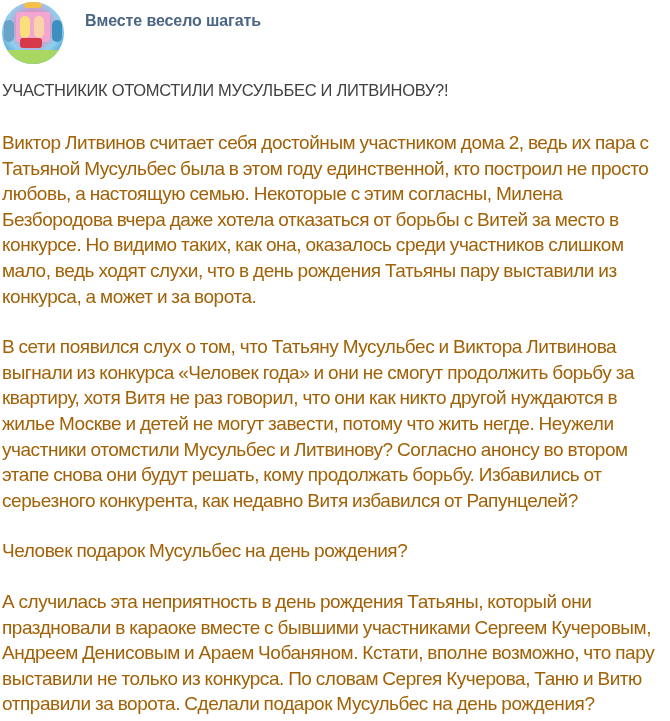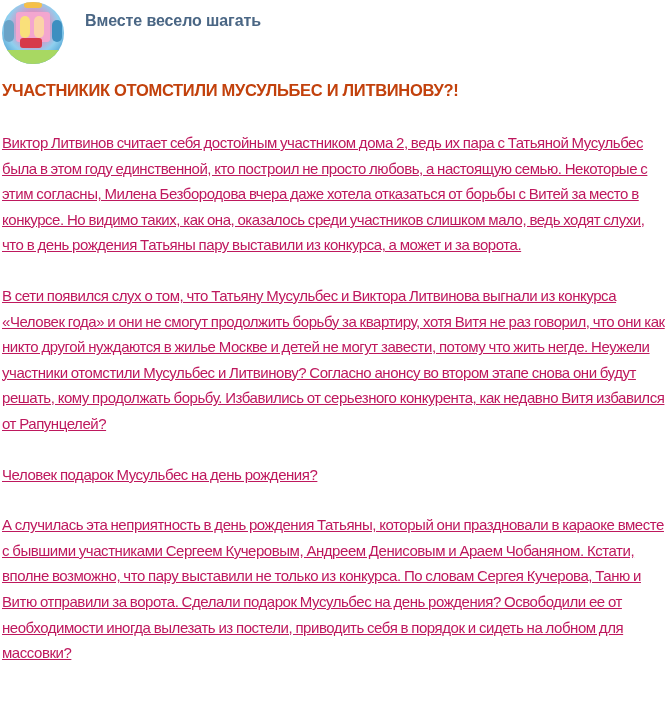--- a/index.html
+++ b/index.html
@@ -51,32 +51,30 @@
     }
     .content {
       position: absolute;
       left: 2px;
       top: 75px;
       width: 666px;
     }
     .title {
       font-size: 16.5px;
       line-height: 30px;
-      color: #c2410c;
+      color: #404040;
       letter-spacing: -0.3px;
       font-stretch: condensed;
-      font-weight: bold;
     }
     .para {
-      font-size: 15px;
+      font-size: 19px;
       line-height: 25.6px;
-      color: #be185d;
+      color: #a16207;
       letter-spacing: -0.45px;
       word-spacing: -0.5px;
-      text-decoration: underline;
     }
     .gap { height: 25px; }
   </style>
 </head>
 <body>
 
 <div class="header">
   <div class="avatar">
     <div class="a5"></div>
     <div class="a1"></div>

